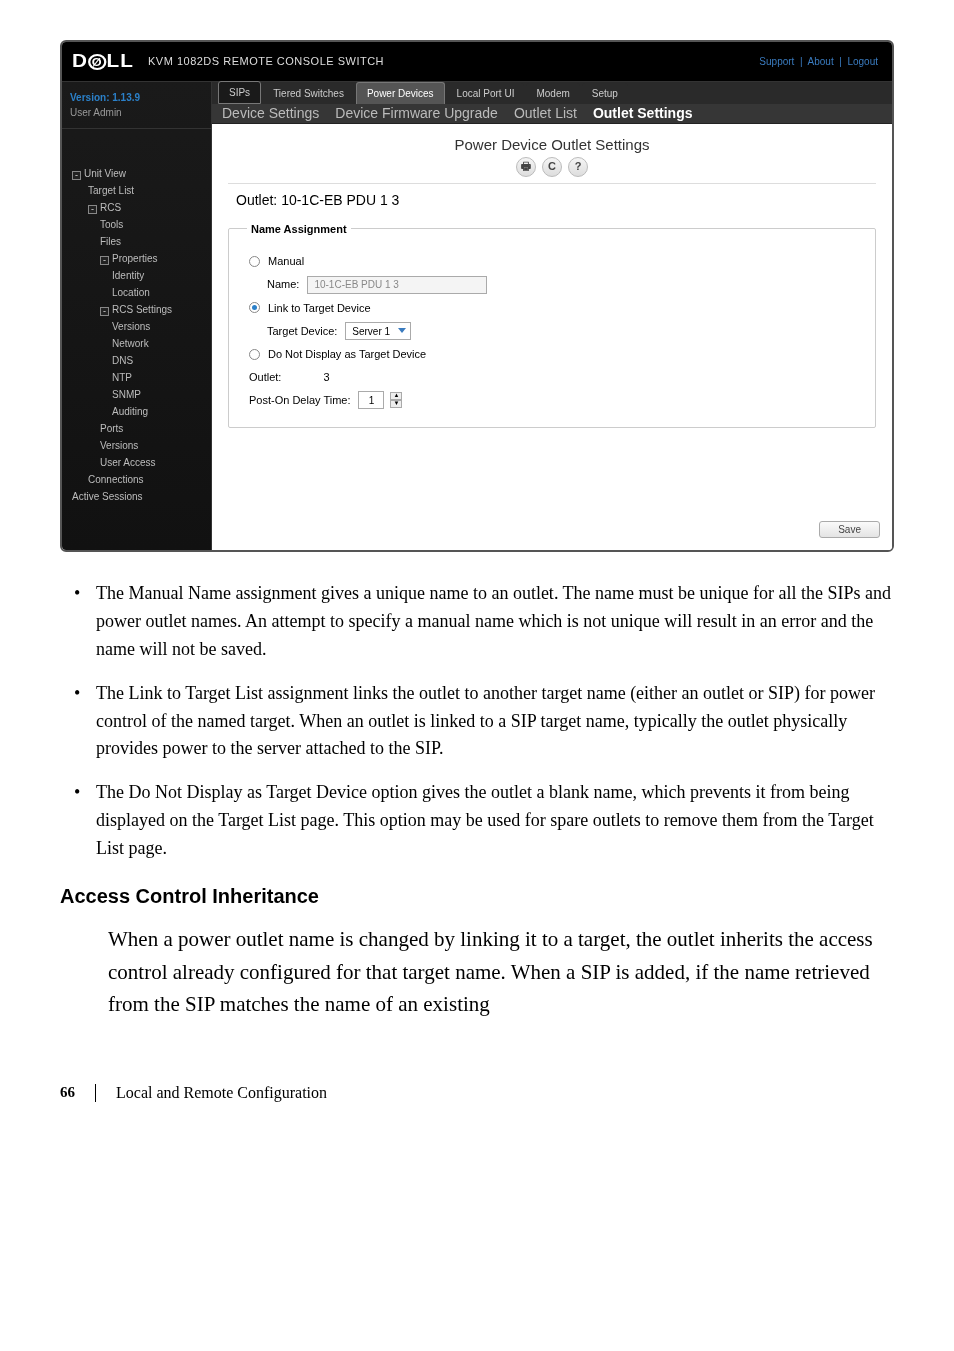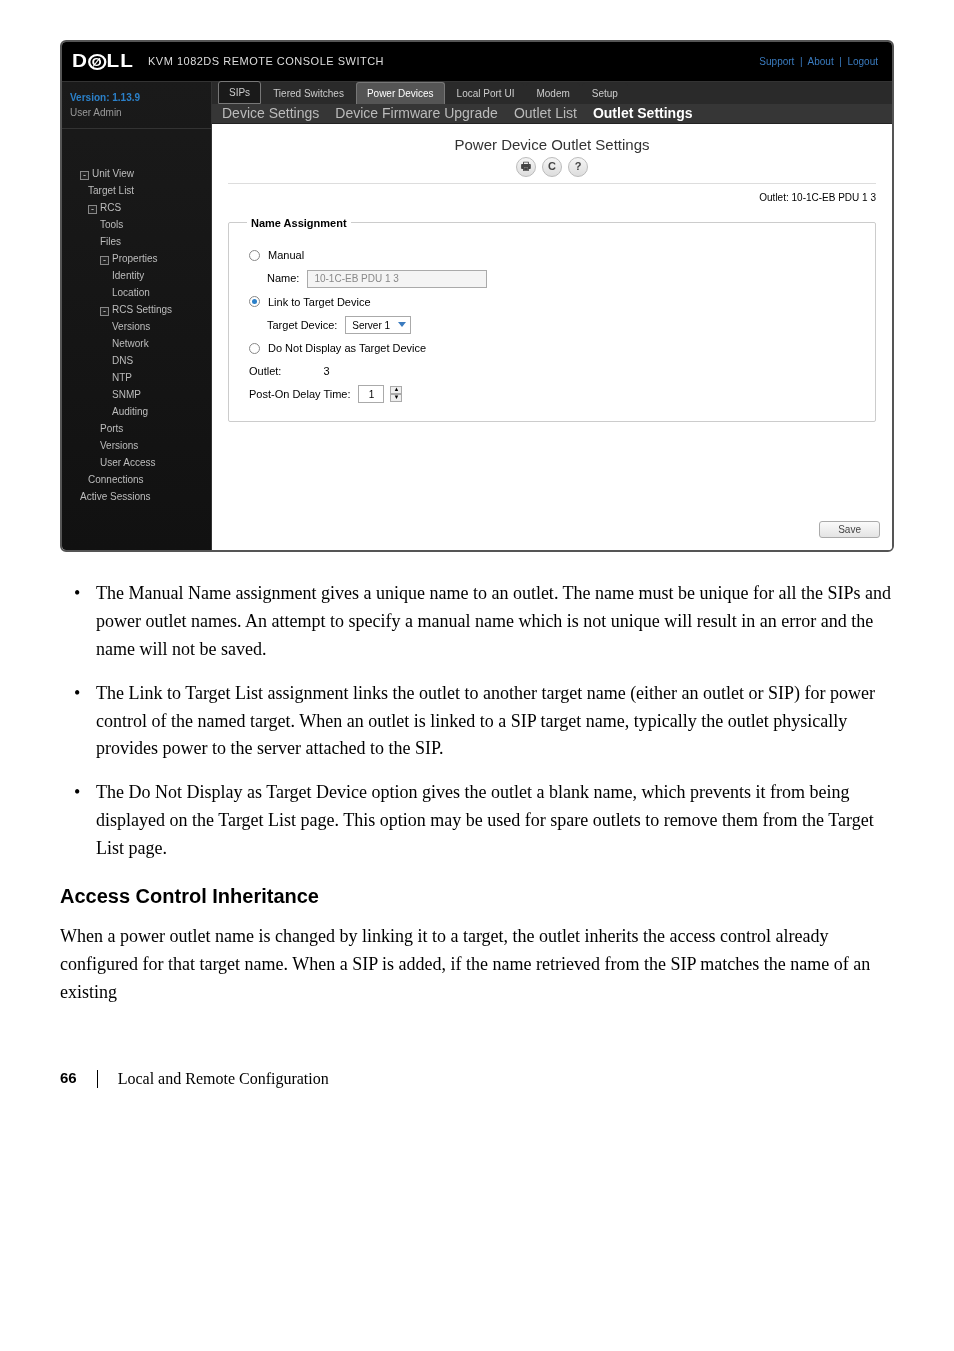--- a/index.html
+++ b/index.html
@@ -61,21 +61,21 @@
     gap: 28px;
   }
   .ss-version-block {
     padding: 8px 8px;
     border-bottom: 1px solid #333;
   }
   .ss-version { color: #2b80c9; font-weight: bold; font-size: 10px; }
   .ss-user-admin { color: #999; font-size: 10px; }
   .ss-tree { padding: 8px 4px 8px 6px; flex: 1; }
   .tree-node { padding: 1px 0 1px 4px; color: #bdbdbd; white-space: nowrap; }
-  .tree-node.l1 { margin-left: 8px; }
+  .tree-node.l1 { margin-left: 0px; }
   .tree-node.l2 { margin-left: 16px; }
   .tree-node.l3 { margin-left: 28px; }
   .tree-node.l4 { margin-left: 40px; }
   .tree-toggle {
     display: inline-block;
     width: 9px; height: 9px;
     border: 1px solid #888;
     background: #222;
     color: #ddd;
     line-height: 7px;
@@ -141,21 +141,21 @@
     border: 1px solid #bbb;
     display: flex; align-items: center; justify-content: center;
     font-size: 11px; color: #444; font-weight: bold;
   }
   .ss-fieldset {
     border: 1px solid #ccc;
     border-radius: 2px;
     padding: 10px 12px 12px 12px;
     margin-bottom: 0;
   }
-  .ss-outlet-line { font-size: 10px; margin: 4px 0 10px 8px; text-align: right; }
+  .ss-outlet-line { font-size: 14px; margin: 4px 0 10px 8px; }
   .ss-legend {
     font-weight: bold; font-size: 11px; padding: 0 4px; margin-left: 6px;
   }
   .ss-row { display: flex; align-items: center; gap: 8px; margin: 6px 0 6px 8px; font-size: 11px; }
   .ss-row.sub { margin-left: 26px; }
   .ss-radio {
     width: 11px; height: 11px; border: 1px solid #888; border-radius: 50%;
     display: inline-flex; align-items: center; justify-content: center;
     background: #fff;
   }
@@ -216,34 +216,35 @@
   }
 
   h3.doc-h3 {
     font-family: Arial, Helvetica, sans-serif;
     font-weight: bold;
     font-size: 20px;
     margin: 10px 0 12px 0;
   }
 
   p.doc-p {
-    font-size: 18px;
+    font-size: 21px;
     line-height: 1.55;
     margin-bottom: 14px;
+    margin-left: 48px;
   }
 
   .page-footer {
     margin-top: 60px;
     display: flex;
     align-items: center;
     gap: 20px;
     font-family: Arial, Helvetica, sans-serif;
     font-size: 15px;
   }
-  .page-num { font-weight: bold; }
+  .page-num { font-weight: bold; font-family: Liberation Serif, serif; }
   .footer-sep {
     width: 1px; height: 18px; background: #000; display: inline-block;
   }
   .footer-title { font-family: Georgia, serif; font-size: 16px; }
 </style>
 </head>
 <body>
 
 <div class="screenshot">
   <div class="ss-topbar">

